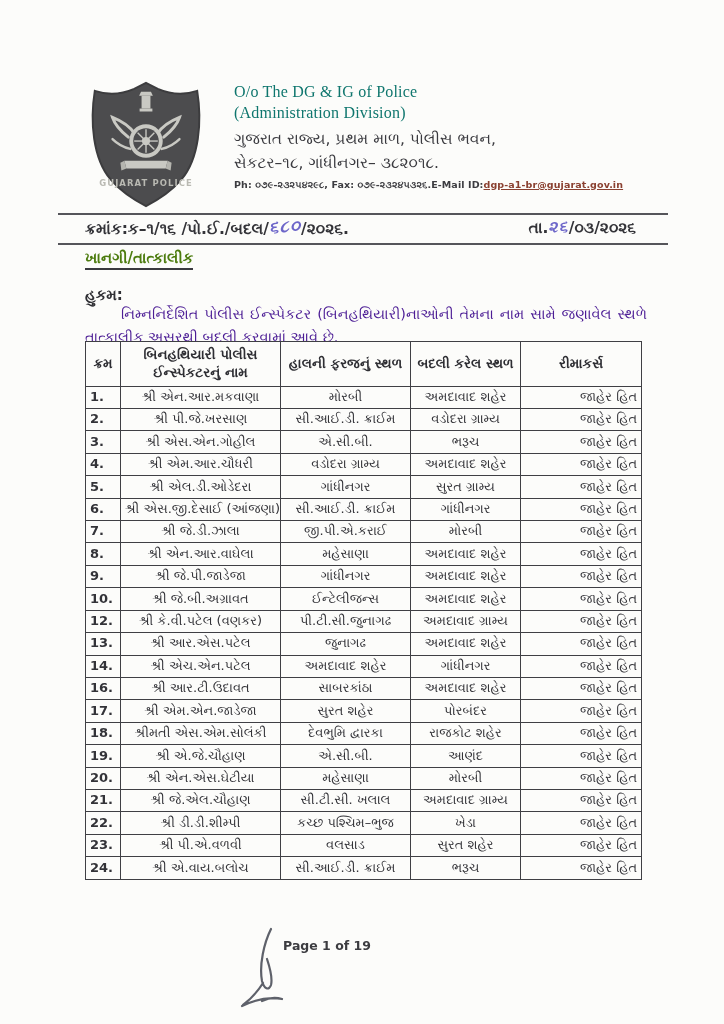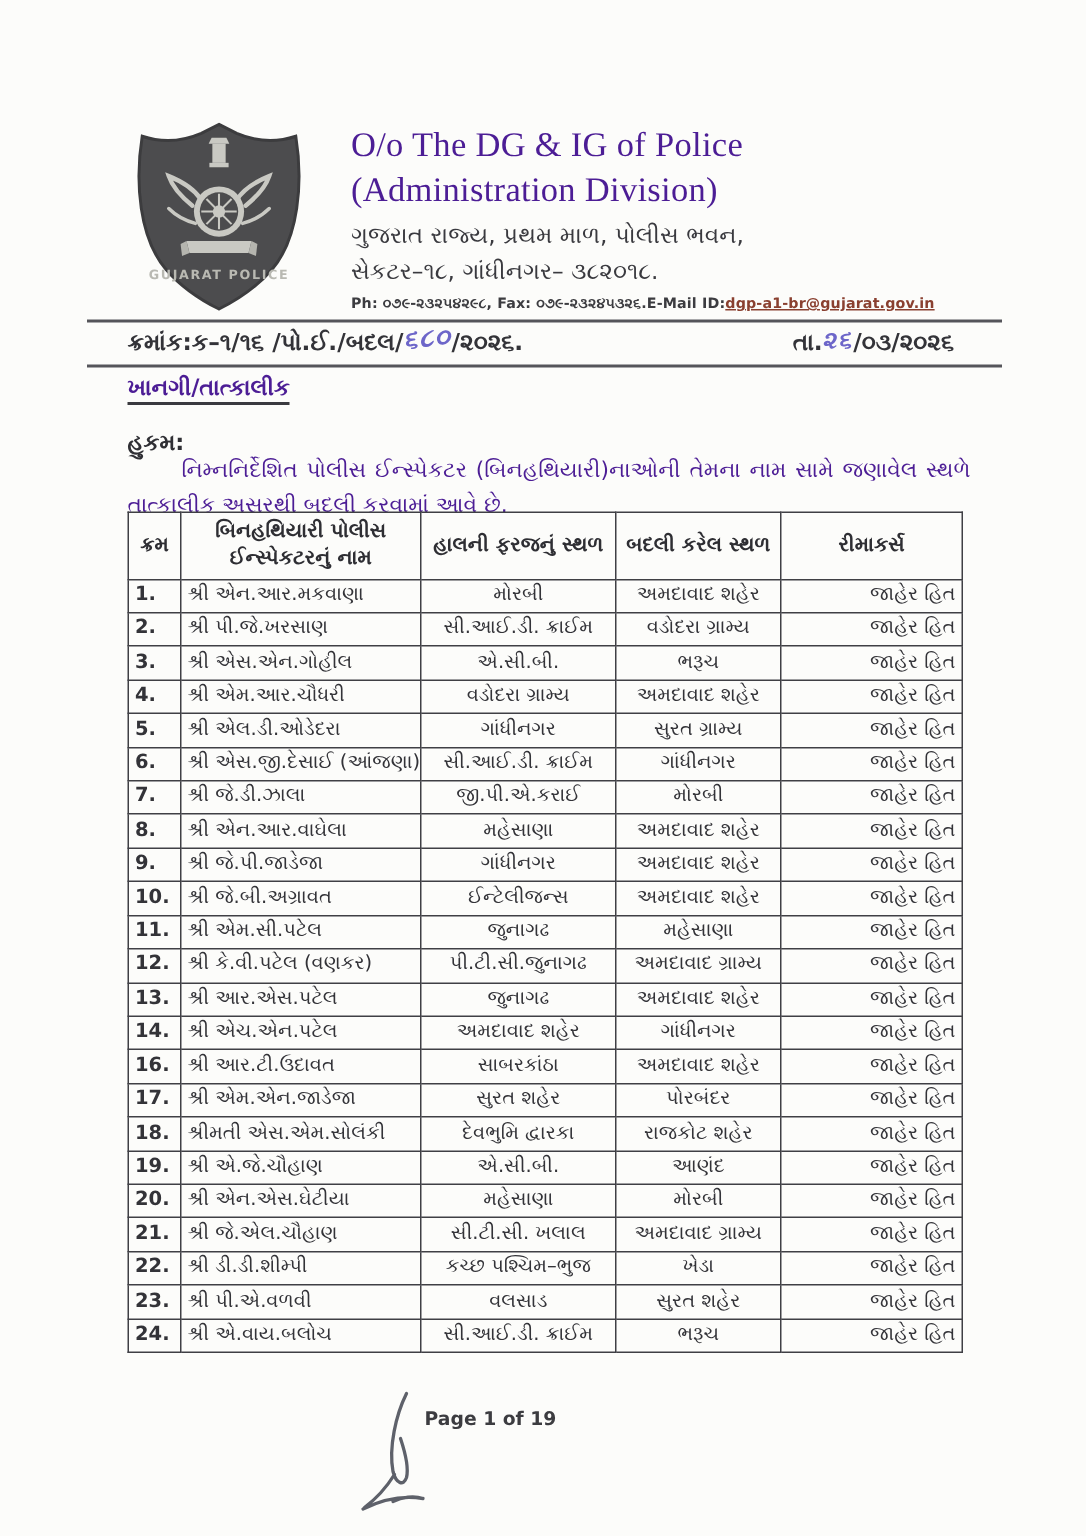--- a/index.html
+++ b/index.html
@@ -13,21 +13,21 @@
     position:relative;width:724px;height:1024px;overflow:hidden;
     background:#fcfcfa;
     color:#2e2e33;
   }
   
   .header{position:absolute;top:80px;left:85px;display:flex;}
   .emblem{width:122px;height:128px;flex:0 0 auto;}
   .title-block{margin-left:27px;padding-top:2px;}
   .title-en{
     font-family:"Liberation Serif", serif;
-    font-size:23px;line-height:1.3;color:#4c1d95;letter-spacing:.2px;
+    font-size:16px;line-height:1.3;color:#0f766e;letter-spacing:.2px;
   }
   .addr{
     font-size:15.5px;line-height:1.55;color:#3a3a3f;font-weight:400;margin-top:3px;
   }
   .contact-line{
     margin-top:4px;font-size:9.5px;font-weight:bold;color:#3c3c40;letter-spacing:.1px;
   }
   .contact-line .email{
     color:#8a4030;text-decoration:underline;font-weight:bold;
   }
@@ -43,21 +43,21 @@
   .hand{
     font-family:"DejaVu Sans", sans-serif;
     color:#6d66c9;font-style:italic;font-weight:600;
     display:inline-block;transform:rotate(-4deg) translateY(-2px);
     font-size:17px;letter-spacing:1px;
   }
   .hand-sm{font-size:16px;transform:rotate(-3deg) translateY(-1px);}
   
   .classification{
     position:absolute;top:249px;left:85px;
-    font-size:15px;font-weight:bold;color:#4c1d95;
+    font-size:15px;font-weight:bold;color:#4d7c0f;
     border-bottom:2.2px solid #3a3a3f;padding-bottom:1px;
   }
   .order-label{
     position:absolute;top:286px;left:85px;
     font-size:15px;font-weight:bold;color:#2f2f34;
   }
   .order-text{
     position:absolute;top:303px;left:85px;width:562px;
     font-size:14.5px;line-height:1.58;color:#4c1d95;
     text-indent:36px;text-align:justify;
@@ -73,21 +73,21 @@
     overflow:hidden;white-space:nowrap;
   }
   table.transfer th{
     font-size:13.5px;font-weight:bold;color:#2e2e33;
     padding:4px 2px;line-height:1.32;text-align:center;white-space:normal;
   }
   table.transfer td{
     font-size:13px;color:#333338;padding:2.4px 4px;line-height:1.28;
   }
   td.c-serial{font-weight:bold;text-align:left;padding-left:7px;font-size:13.5px;}
-  td.c-name{text-align:left;padding-left:9px;}
+  td.c-name{text-align:center;padding-left:9px;}
   td.c-place{text-align:center;}
   td.c-remarks{text-align:right;}
   
   .page-indicator{
     position:absolute;top:938px;left:0;width:654px;text-align:center;
     font-size:12.5px;font-weight:bold;color:#3c3c40;
   }
   .signature{position:absolute;left:238px;top:925px;}
 </style>
 </head>
@@ -230,27 +230,20 @@
           <td class="c-remarks">જાહેર હિત</td>
         </tr>
         <tr>
           <td class="c-serial">10.</td>
           <td class="c-name">શ્રી જે.બી.અગ્રાવત</td>
           <td class="c-place">ઈન્ટેલીજન્સ</td>
           <td class="c-place">અમદાવાદ શહેર</td>
           <td class="c-remarks">જાહેર હિત</td>
         </tr>
         <tr>
-          <td class="c-serial">11.</td>
-          <td class="c-name">શ્રી એમ.સી.પટેલ</td>
-          <td class="c-place">જુનાગઢ</td>
-          <td class="c-place">મહેસાણા</td>
-          <td class="c-remarks">જાહેર હિત</td>
-        </tr>
-        <tr>
           <td class="c-serial">12.</td>
           <td class="c-name">શ્રી કે.વી.પટેલ (વણકર)</td>
           <td class="c-place">પી.ટી.સી.જુનાગઢ</td>
           <td class="c-place">અમદાવાદ ગ્રામ્ય</td>
           <td class="c-remarks">જાહેર હિત</td>
         </tr>
         <tr>
           <td class="c-serial">13.</td>
           <td class="c-name">શ્રી આર.એસ.પટેલ</td>
           <td class="c-place">જુનાગઢ</td>

